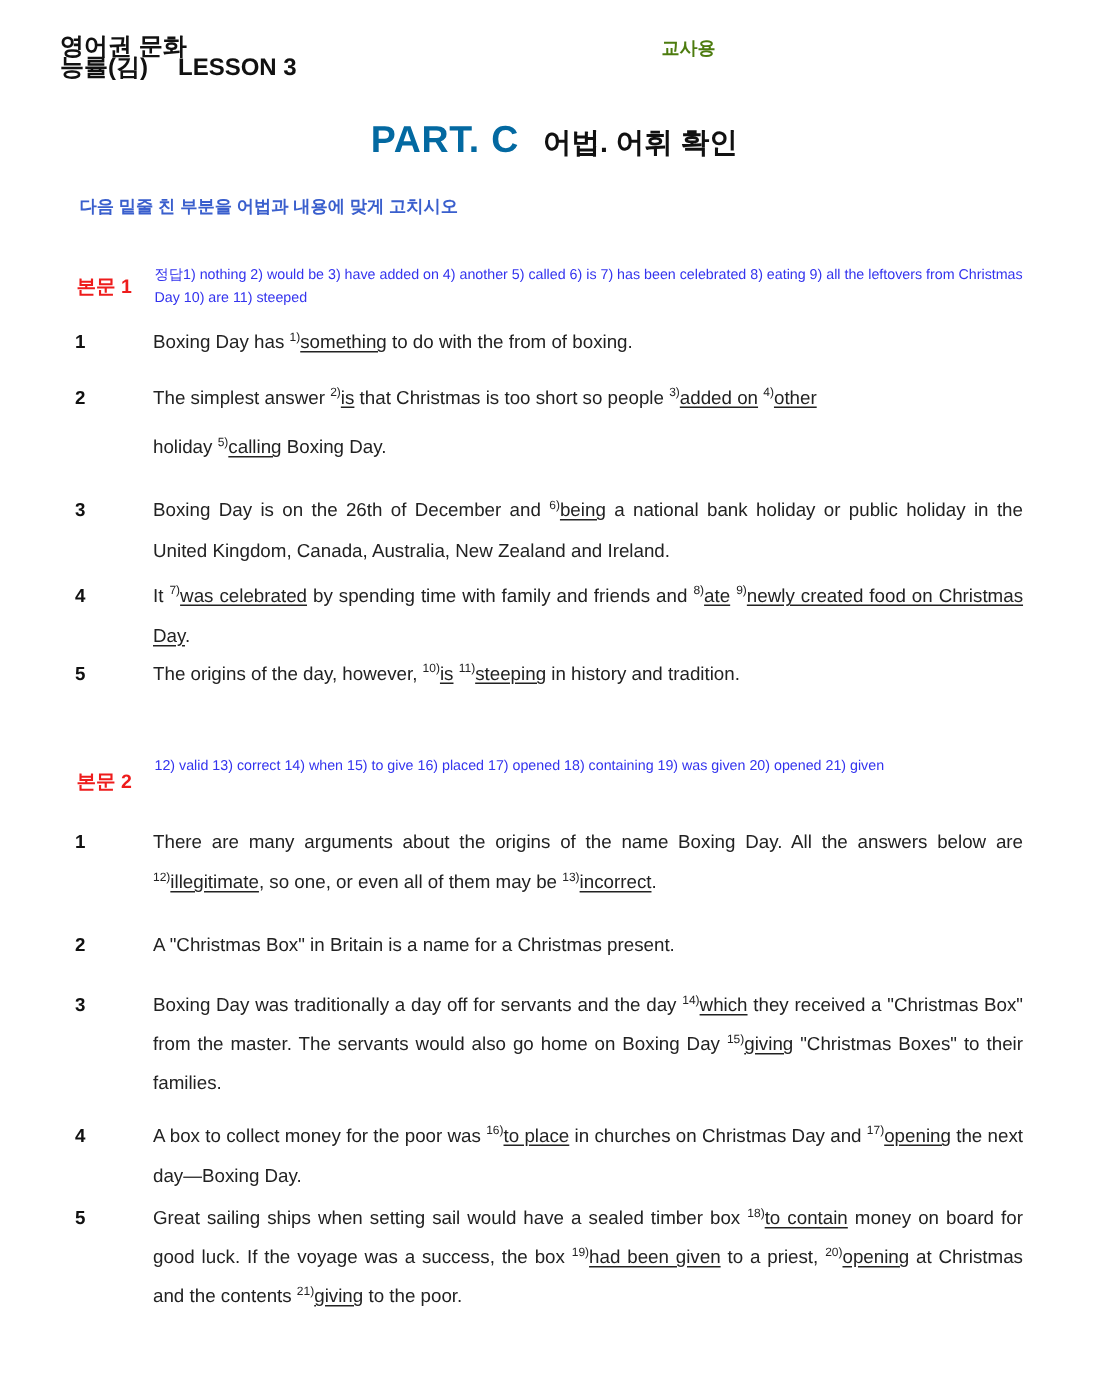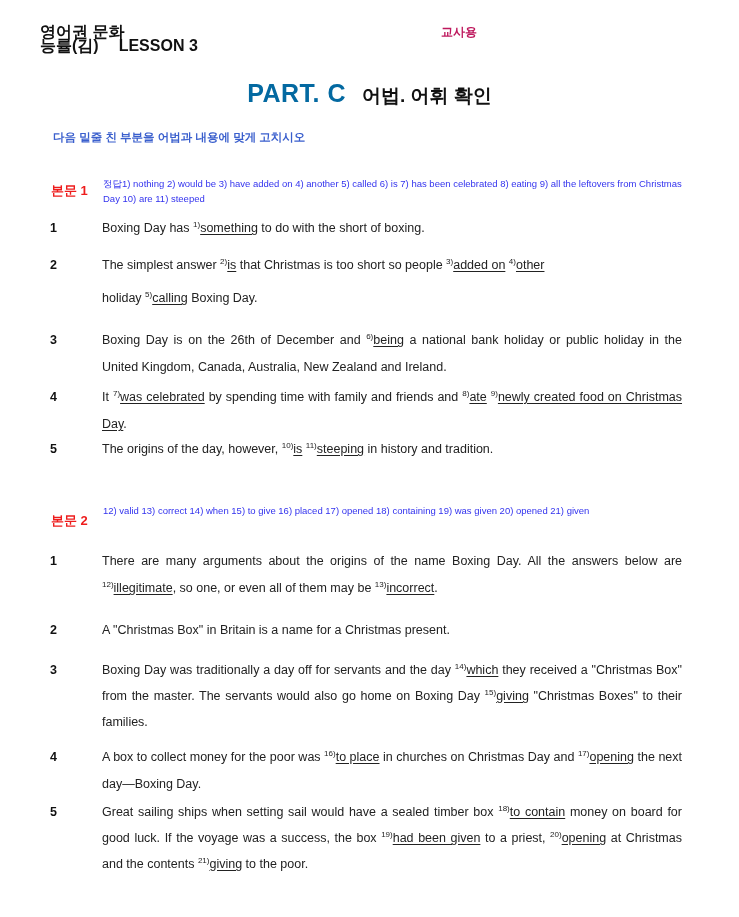--- a/index.html
+++ b/index.html
@@ -1,21 +1,21 @@
 <!DOCTYPE html>
 <html><head>
 <meta charset="utf-8">
 <style>
   html, body { margin:0; padding:0; background:#ffffff; }
   body { width:739px; height:917px; position:relative; overflow:hidden;
          font-family:"Liberation Sans","DejaVu Sans",sans-serif; color:#111; }
   .hdr-left { position:absolute; left:40px; top:25px; font-size:16px; font-weight:bold; line-height:14px; color:#111; }
   .hdr-left .lesson { margin-left:20px; }
   .hdr-right { position:absolute; left:441px; top:25px; font-size:12px; font-weight:bold; line-height:14px; color:#111; }
-  .hdr-right .teacher { color:#be185d;text-align:right; }
+  .hdr-right .teacher { color:#4d7c0f;text-align:right; }
   .hdr-right .plus { margin:0 12px 0 14px; }
   .title { position:absolute; left:0; width:739px; top:79px; text-align:center; }
   .title .part { color:#0369a1; font-size:25px; font-weight:bold; letter-spacing:0.5px; }
   .title .sub { font-size:19px; font-weight:bold; color:#111; margin-left:16px; }
   .instruction { position:absolute; left:53px; top:130px; font-size:11.5px; font-weight:bold; color:#3a5fcd; }
   .section-label { position:absolute; left:51px; font-size:13px; font-weight:bold; color:#ee1c1c; }
   .answers { position:absolute; left:103px; width:580px; font-size:9.5px; line-height:15px; color:#3333ee; }
   .answers .jd { }
   .row-num { position:absolute; left:50px; font-size:12.5px; font-weight:bold; color:#111; }
   .row-text { position:absolute; left:102px; width:580px; font-size:12.5px; color:#222; text-align:justify; text-align-last:left; }
@@ -42,21 +42,21 @@
 
 <div class="instruction">다음 밑줄 친 부분을 어법과 내용에 맞게 고치시오</div>
 
 <div class="section-label" style="top:182px">본문 1</div>
 <div class="answers" style="top:176px">
   <span class="jd">정답</span><span>1) nothing   2) would be 3) have added on 4) another 5) called 6) is  7) has been celebrated 8) eating 9) all the leftovers from Christmas Day 10) are 11) steeped</span>
 </div>
 
 <div id="s1">
     <div class="row-num" style="top: 219px; line-height: 18px;">1</div>
-    <div class="row-text" style="top: 219px; line-height: 18px;"><span>Boxing Day has </span><sup>1)</sup><span class="u">something</span><span> to do with the short of boxing.</span></div>
+    <div class="row-text" style="top: 219px; line-height: 18px;"><span>Boxing Day has </span><sup>1)</sup><span class="u">something</span><span> to do with the from of boxing.</span></div>
     <div class="row-num" style="top: 256px; line-height: 18px;">2</div>
     <div class="row-text" style="top: 256px; line-height: 18px;"><span>The simplest answer </span><sup>2)</sup><span class="u">is</span><span> that Christmas is too short so people </span><sup>3)</sup><span class="u">added on</span><span> </span><sup>4)</sup><span class="u">other</span></div>
     <div class="row-text" style="top: 289px; line-height: 18px;"><span>holiday </span><sup>5)</sup><span class="u">calling</span><span> Boxing Day.</span></div>
     <div class="row-num" style="top: 327px; line-height: 27px;">3</div>
     <div class="row-text" style="top: 327px; line-height: 27px;"><span>Boxing Day is on the 26th of December and </span><sup>6)</sup><span class="u">being</span><span> a national bank holiday or public holiday in the United Kingdom, Canada, Australia, New Zealand and Ireland.</span></div>
     <div class="row-num" style="top: 384px; line-height: 27px;">4</div>
     <div class="row-text" style="top: 384px; line-height: 27px;"><span>It </span><sup>7)</sup><span class="u">was celebrated</span><span> by spending time with family and friends and </span><sup>8)</sup><span class="u">ate</span><span> </span><sup>9)</sup><span class="u">newly created food on Christmas Day</span><span>.</span></div>
     <div class="row-num" style="top: 440px; line-height: 18px;">5</div>
     <div class="row-text" style="top: 440px; line-height: 18px;"><span>The origins of the day, however,  </span><sup>10)</sup><span class="u">is</span><span> </span><sup>11)</sup><span class="u">steeping</span><span> in history and tradition.</span></div>
   </div>

